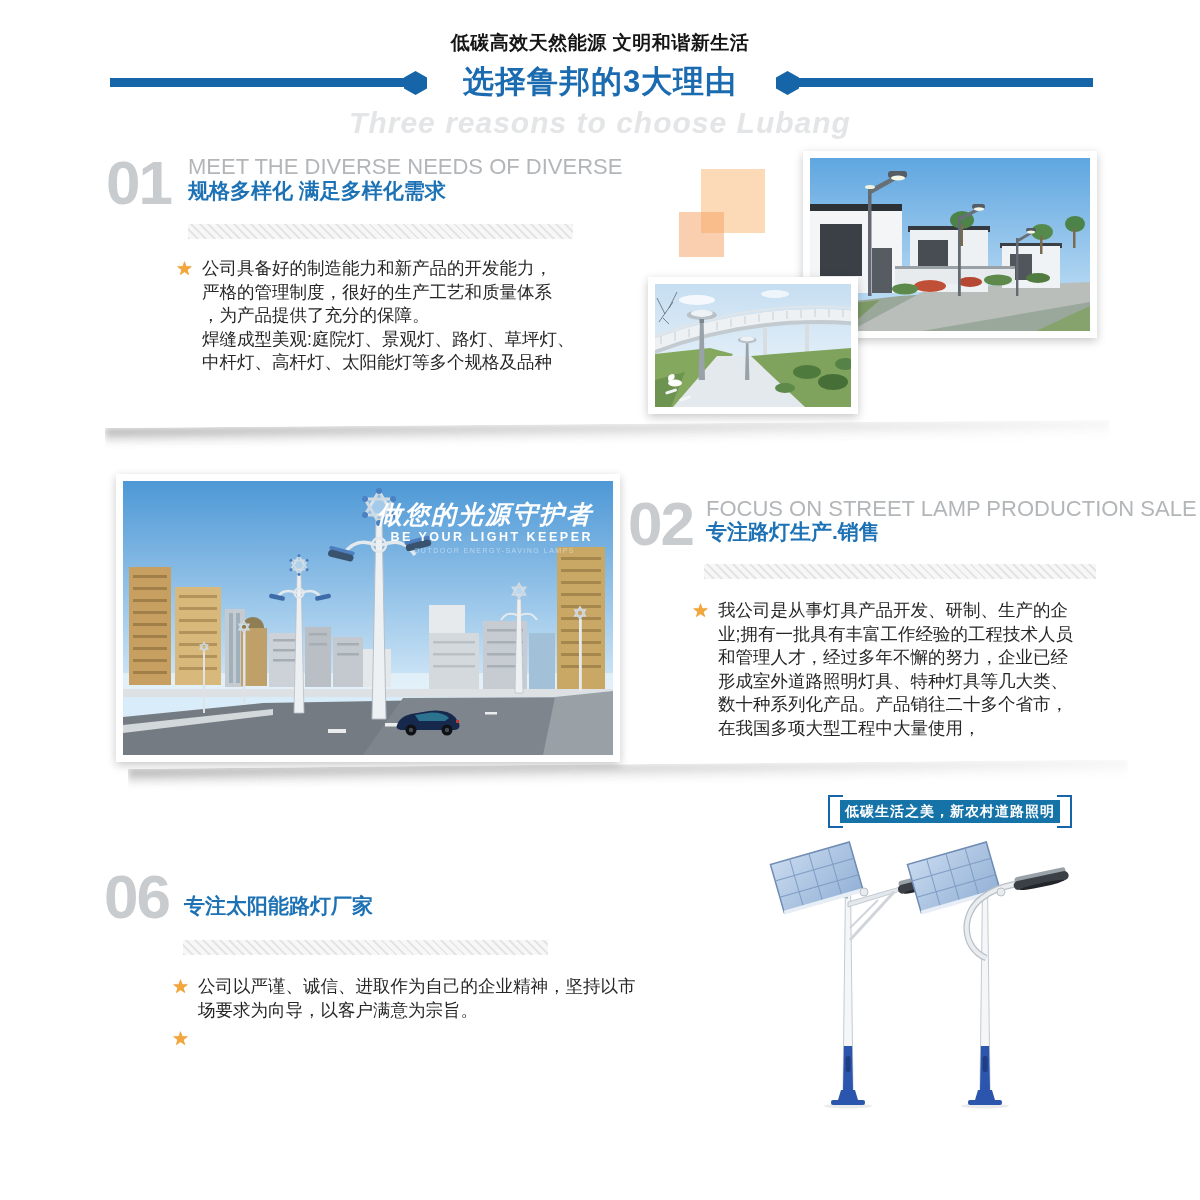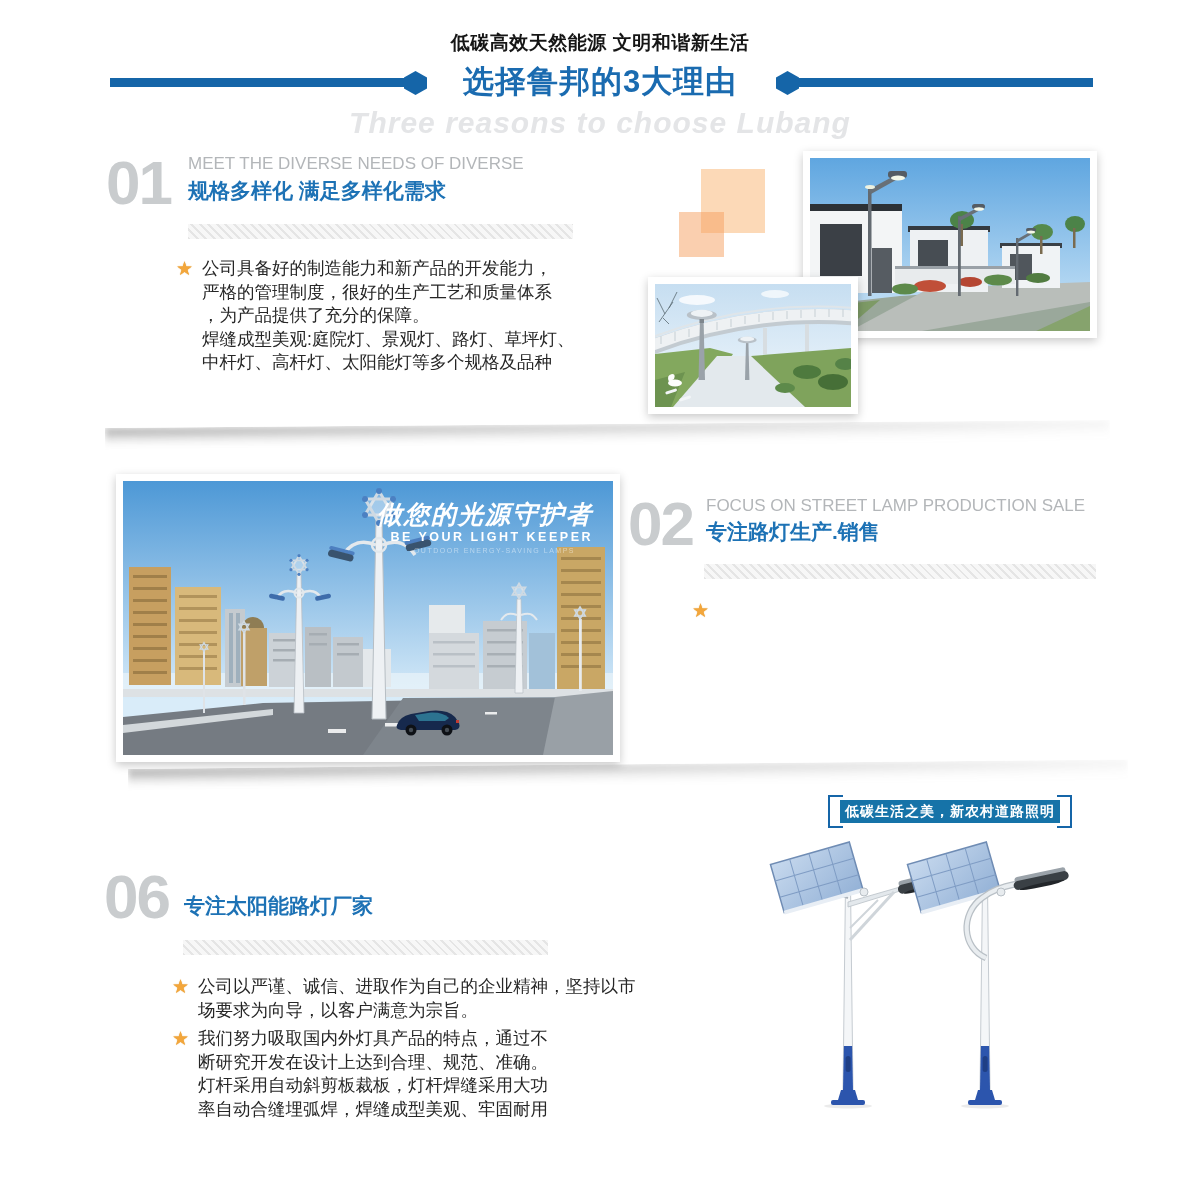--- a/index.html
+++ b/index.html
@@ -16,21 +16,21 @@
   .deco-line{position:absolute;top:78px;height:9px;background:#1565a8;}
   .deco-line.l{left:110px;width:296px;}
   .deco-line.r{left:797px;width:296px;}
   .hex{position:absolute;top:71px;width:23px;height:24px;background:#1565a8;
        clip-path:polygon(50% 0,100% 27%,100% 73%,50% 100%,0 73%,0 27%);}
   .hex.l{left:404px;} .hex.r{left:776px;}
 
   
   .sec-num{position:absolute;font-size:62px;font-weight:800;color:#c9ccce;
            letter-spacing:-2px;line-height:1;}
-  .sec-en{position:absolute;font-size:17px;color:#b3b6b9;white-space:nowrap;}
+  .sec-en{position:absolute;font-size:22px;color:#b3b6b9;white-space:nowrap;}
   .sec-zh{position:absolute;font-size:21px;font-weight:bold;color:#1d72b5;white-space:nowrap;}
   .hatch{position:absolute;height:15px;
          background:repeating-linear-gradient(45deg,#e5e5e5 0,#e5e5e5 2px,#f7f7f7 2px,#f7f7f7 6px);}
 
   
   .bullet{position:absolute;display:flex;gap:9px;align-items:flex-start;}
   .bullet .star{flex:0 0 auto;font-size:19px;line-height:23px;color:#f3a63b;
                 text-shadow:0 0 1px #d88f1e;}
   .bullet p{margin:0;font-size:17.5px;line-height:23.5px;color:#262626;white-space:pre-line;}
 
@@ -411,20 +411,26 @@
     </svg>
   </div>
 
   <div class="sec-num" style="left:628px;top:493px">02</div>
   <div class="sec-en" style="left:706px;top:496px">FOCUS ON STREET LAMP PRODUCTION SALE</div>
   <div class="sec-zh" style="left:706px;top:518px">专注路灯生产.销售</div>
   <div class="hatch" style="left:704px;top:564px;width:392px"></div>
 
   <div class="bullet" style="left:692px;top:599px;width:440px">
     <span class="star">★</span>
+    <p>我公司是从事灯具产品开发、研制、生产的企
+业;拥有一批具有丰富工作经验的工程技术人员
+和管理人才，经过多年不懈的努力，企业已经
+形成室外道路照明灯具、特种灯具等几大类、
+数十种系列化产品。产品销往二十多个省市，
+在我国多项大型工程中大量使用，</p>
   </div>
 
   <div class="sep sep2"></div>
 
   <div class="banner-wrap">
     <span class="bracket bl"></span>
     <span class="bracket br"></span>
     <div class="banner-box">低碳生活之美，新农村道路照明</div>
   </div>
 
@@ -432,24 +438,20 @@
   <div class="sec-zh" style="left:184px;top:892px">专注太阳能路灯厂家</div>
   <div class="hatch" style="left:183px;top:940px;width:365px"></div>
 
   <div class="bullet" style="left:172px;top:975px;width:482px">
     <span class="star">★</span>
     <p>公司以严谨、诚信、进取作为自己的企业精神，坚持以市
 场要求为向导，以客户满意为宗旨。</p>
   </div>
   <div class="bullet" style="left:172px;top:1027px;width:450px">
     <span class="star">★</span>
-    <p>我们努力吸取国内外灯具产品的特点，通过不
-断研究开发在设计上达到合理、规范、准确。
-灯杆采用自动斜剪板裁板，灯杆焊缝采用大功
-率自动合缝埋弧焊，焊缝成型美观、牢固耐用</p>
   </div>
 
   <svg style="position:absolute;left:760px;top:840px" width="310" height="276" viewBox="0 0 310 276">
     <defs>
       <linearGradient id="pan" x1="0" y1="0" x2="1" y2="1">
         <stop offset="0" stop-color="#c7d9ee"></stop>
           <stop offset="1" stop-color="#93b1d6"></stop>
       </linearGradient>
     </defs>
 

